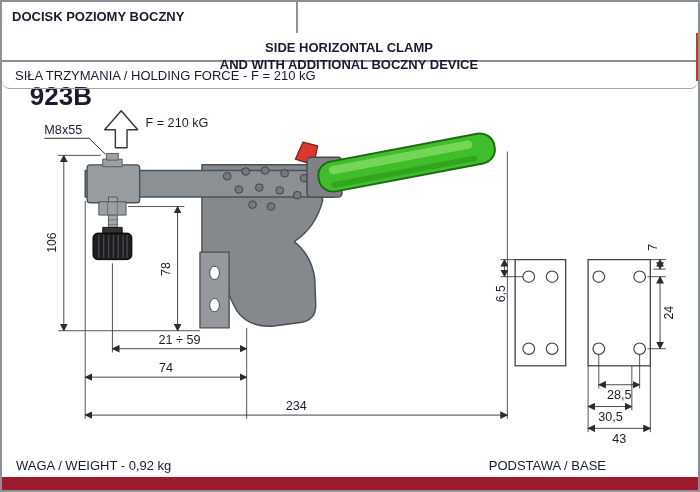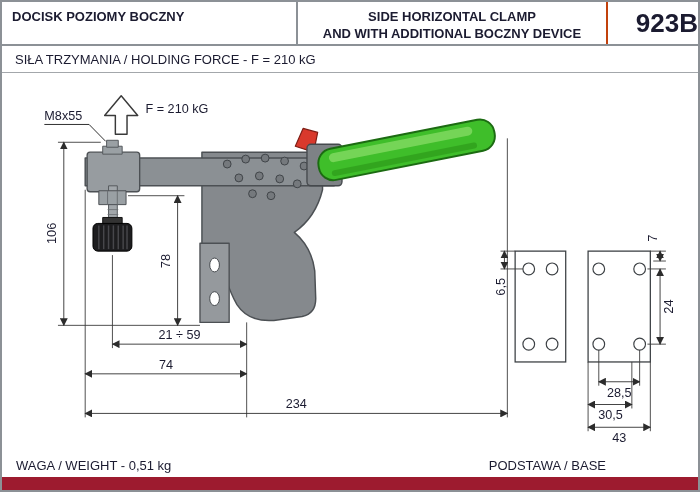--- a/index.html
+++ b/index.html
@@ -1,26 +1,26 @@
 <!DOCTYPE html>
 <html><head>
 <meta charset="utf-8">
 <style>
   * { margin:0; padding:0; box-sizing:border-box; }
   html,body { width:700px; height:492px; }
   body { font-family:"Liberation Sans", sans-serif; background:#fff; color:#1b1b30; }
   .page { width:700px; height:492px; border:2px solid #8c9196; display:flex; flex-direction:column; background:#fff; }
-  .header-row { display:flex; border-bottom:2px solid #8c9196; height:44px; }
+  .header-row { display:flex; border-bottom:2px solid #8c9196; height:60px;flex-direction:column; }
   .hcell { padding:7px 10px; }
   .hcell.pl { width:296px; border-right:2px solid #8c9196; }
   .hcell.en { flex:1; border-right:2px solid #c2410c;text-align:center; }
   .hcell.model { width:90px; display:flex; align-items:center; justify-content:flex-end; padding:0; }
   .htext { font-weight:bold; font-size:13px; line-height:1.3; color:#1b1b30; }
   .model-text { font-size:26px; font-weight:bold; color:#1b1b30; }
-  .subheader { height:27px; padding:6px 0 0 13px; font-size:13px; border-bottom:1px solid #a3a7ab; color:#1b1b30; }
+  .subheader { height:27px; padding:6px 0 0 13px; font-size:13px; border-bottom:1px solid #a3a7ab; color:#1b1b30;border-radius:8px; }
   .drawing { flex:1; position:relative; overflow:hidden;padding-left:19px; }
   .drawing svg { width:100%; height:100%; display:block; }
   .footer { height:24px; display:flex; justify-content:space-between; align-items:center; padding:0 14px; font-size:13px; color:#1b1b30; }
   .footer .base-label { margin-right:78px;margin-left:8px; }
   .redbar { height:13px; width:100%; background:#9d1b2f; }
   text { font-family:"Liberation Sans", sans-serif; font-size:13px; fill:#1b1b30; }
 </style>
 </head>
 <body>
 
@@ -191,19 +191,19 @@
           <text transform="rotate(-90 670 236)" x="670" y="236">24</text>
           <text x="615" y="327">28,5</text>
           <text x="606" y="350">30,5</text>
           <text x="615" y="373">43</text>
         </g>
       </g>
     </svg>
   </div>
 
   <div class="footer">
-    <span>WAGA / WEIGHT - 0,51 kg</span>
+    <span>WAGA / WEIGHT - 0,92 kg</span>
     <span class="base-label">PODSTAWA / BASE</span>
   </div>
 
   <div class="redbar" style="background: rgb(157, 27, 47);"></div>
 
 </div>
 
 </body></html>

